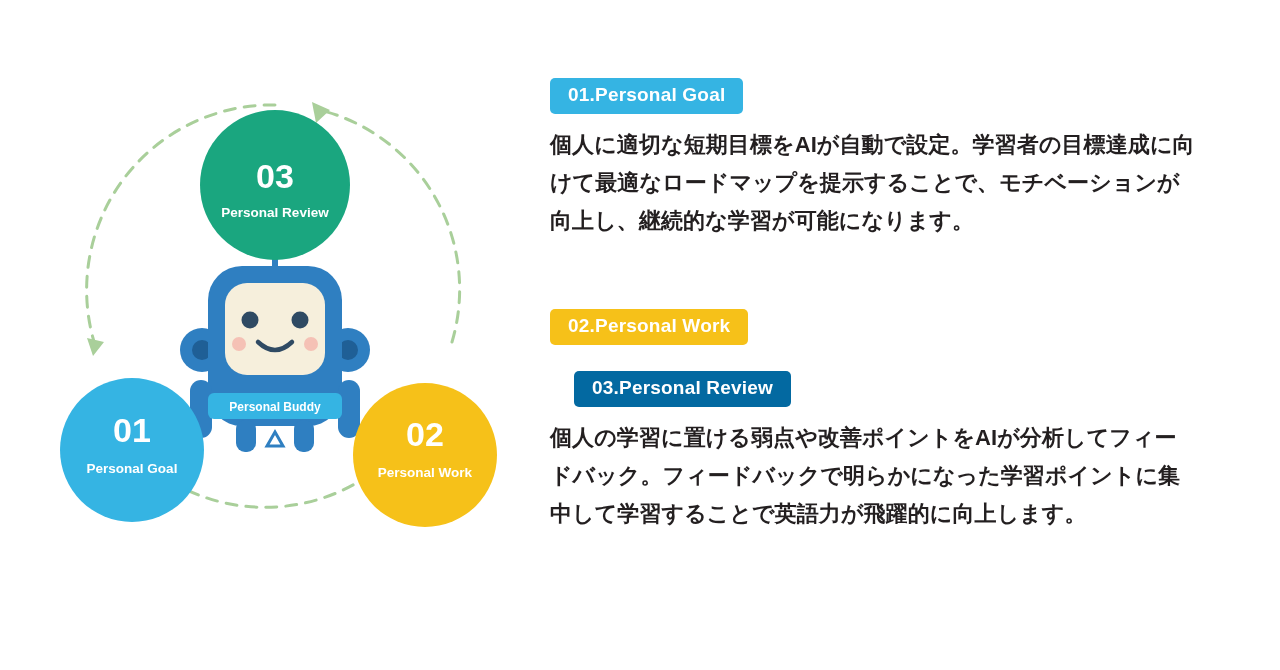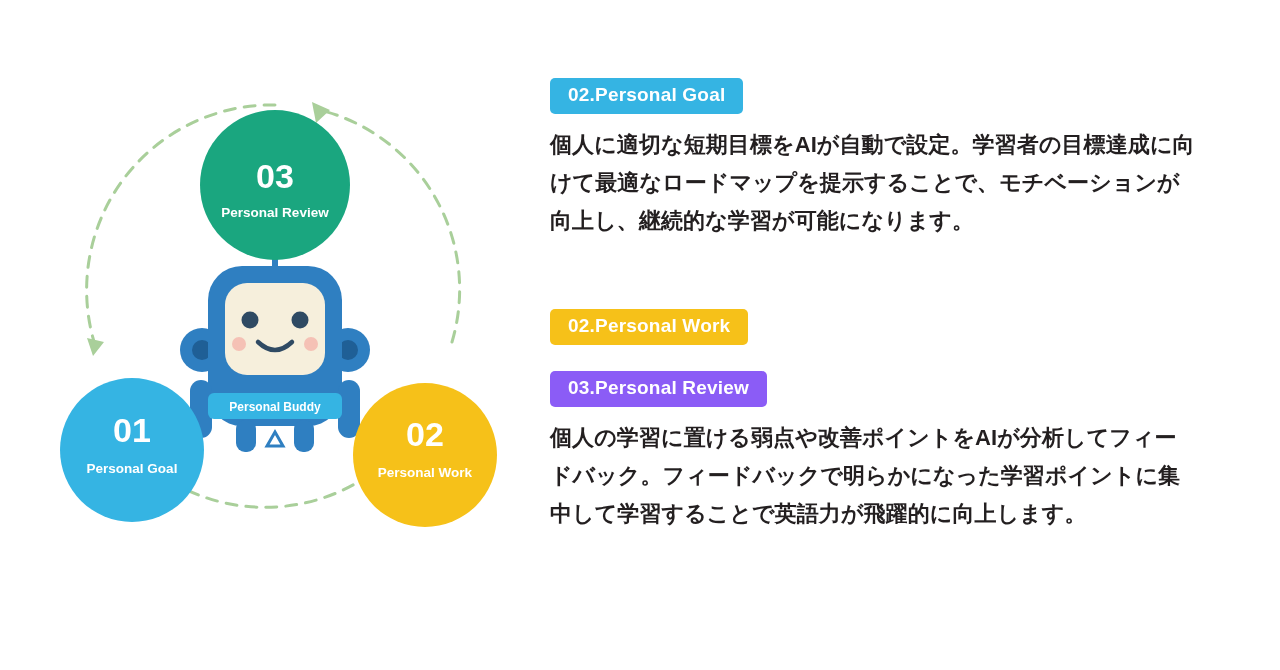--- a/index.html
+++ b/index.html
@@ -158,27 +158,27 @@
         <text x="385" y="366" class="node-number">02</text>
         <text x="385" y="397" class="node-label">Personal Work</text>
       </g>
 
     </svg>
   </div>
 
   <div id="content-panel">
 
     <div class="section">
-      <div class="section-tag" style="background:#35b4e3;">02.Personal Goal</div>
+      <div class="section-tag" style="background:#35b4e3;">01.Personal Goal</div>
       <div class="section-body">個人に適切な短期目標をAIが自動で設定。学習者の目標達成に向けて最適なロードマップを提示することで、モチベーションが向上し、継続的な学習が可能になります。</div>
     </div>
 
     <div class="section">
       <div class="section-tag" style="background:#f6c119;margin-top:44px;">02.Personal Work</div>
     </div>
 
     <div class="section">
-      <div class="section-tag" style="background:#8b5cf6;">03.Personal Review</div>
+      <div class="section-tag" style="background:#0369a1;margin-left:24px;">03.Personal Review</div>
       <div class="section-body">個人の学習に置ける弱点や改善ポイントをAIが分析してフィードバック。フィードバックで明らかになった学習ポイントに集中して学習することで英語力が飛躍的に向上します。</div>
     </div>
 
   </div>
 </div>
 
 </body></html>

